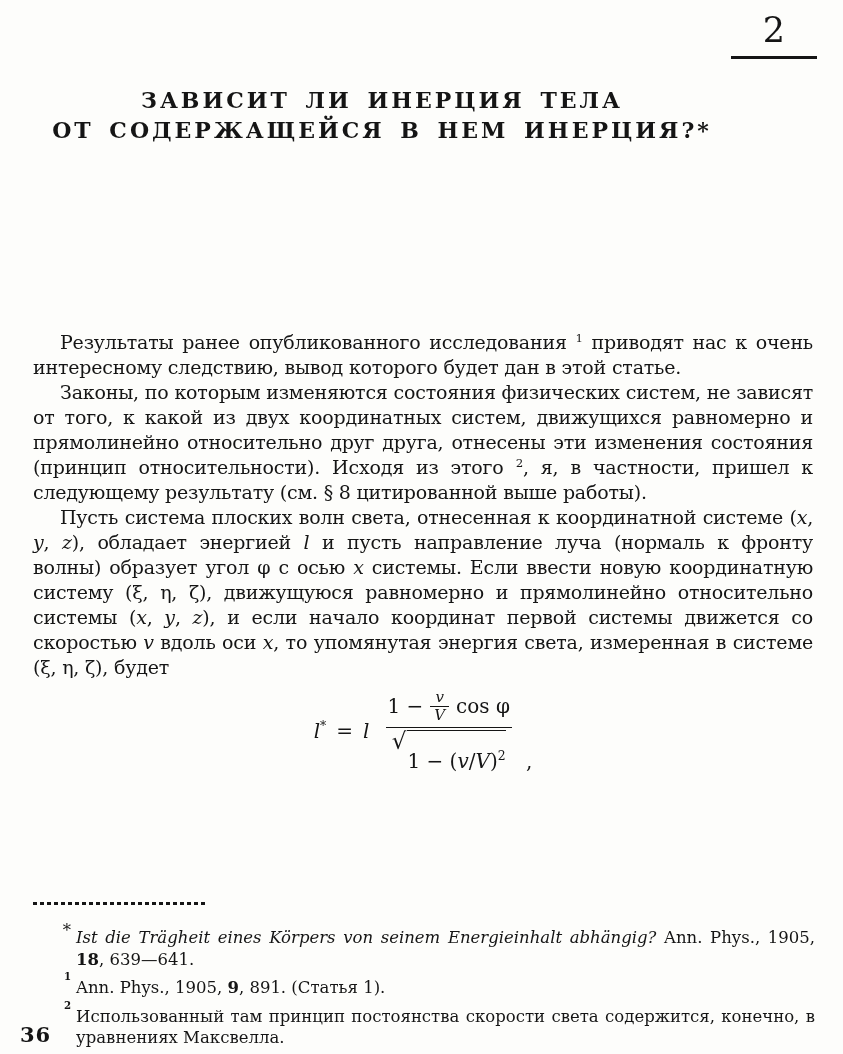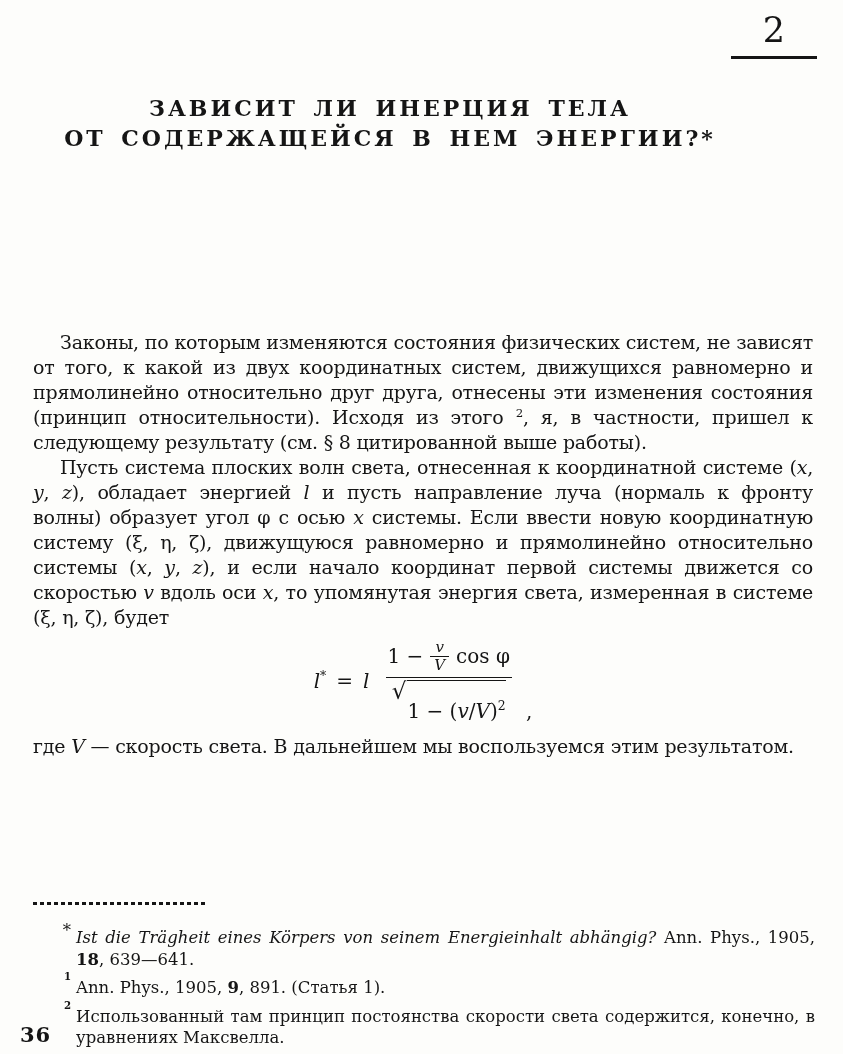--- a/index.html
+++ b/index.html
@@ -14,21 +14,21 @@
   .page { position: absolute; inset: 0; }
 
   
   .chapter { position: absolute; top: 8px; right: 26px; width: 86px; text-align: center; }
   .chapter-num { font-size: 35px; line-height: 44px; }
   .chapter-rule { margin-top: 4px; height: 3px; background: #151515; }
 
   
   .title {
     position: absolute; top: 81px; left: 33px; width: 690px;
-    margin: 12px; text-align: center;
+    margin: 4px; text-align: center;
     font-size: 22px; line-height: 30px; font-weight: bold;
     letter-spacing: 3px; word-spacing: 5px;
   }
   .title-line { display: block; }
 
   
   .content {
     position: absolute; top: 330px; left: 33px; width: 780px;
     font-size: 19px; line-height: 25px;
     text-align: justify; letter-spacing: -0.2px;
@@ -85,24 +85,25 @@
 
 <div class="page">
 
   <div class="chapter">
     <div class="chapter-num">2</div>
     <div class="chapter-rule"></div>
   </div>
 
   <h1 class="title">
     <span class="title-line">ЗАВИСИТ ЛИ ИНЕРЦИЯ ТЕЛА</span>
-    <span class="title-line">ОТ СОДЕРЖАЩЕЙСЯ В НЕМ ЭНЕРГИИ?*</span>
+    <span class="title-line">ОТ СОДЕРЖАЩЕЙСЯ В НЕМ ИНЕРЦИЯ?*</span>
   </h1>
 
   <div class="content">
+    <p class="para"><span>Результаты ранее опубликованного исследования </span><sup>1</sup><span> приводят нас к очень интересному следствию, вывод которого будет дан в этой статье.</span></p>
     <p class="para"><span>Законы, по которым изменяются состояния физических систем, не зависят от того, к какой из двух координатных систем, движущихся равномерно и прямолинейно относительно друг друга, отнесены эти изменения состояния (принцип относительности). Исходя из этого </span><sup>2</sup><span>, я, в частности, пришел к следующему результату (см. § 8 цитированной выше работы).</span></p>
     <p class="para"><span>Пусть система плоских волн света, отнесенная к координатной системе (</span><span class="it">x</span><span>, </span><span class="it">y</span><span>, </span><span class="it">z</span><span>), обладает энергией </span><span class="it">l</span><span> и пусть направление луча (нормаль к фронту волны) образует угол φ с осью </span><span class="it">x</span><span> системы. Если ввести новую координатную систему (ξ, η, ζ), движущуюся равномерно и прямолинейно относительно системы (</span><span class="it">x</span><span>, </span><span class="it">y</span><span>, </span><span class="it">z</span><span>), и если начало координат первой системы движется со скоростью </span><span class="it">v</span><span> вдоль оси </span><span class="it">x</span><span>, то упомянутая энергия света, измеренная в системе (ξ, η, ζ), будет</span></p>
 
     <div class="formula">
       <span class="eq-row">
         <span class="eq-lhs"><i>l</i><sup>*</sup></span>
         <span class="eq-sign">=</span>
         <span class="eq-coeff">l</span>
         <span class="bigfrac">
           <span class="bf-num">
@@ -117,21 +118,20 @@
           </span>
           <span class="bf-den">
             <span class="radical">√</span>
             <span class="rooted"><span>1 − (</span><span class="it">v</span><span>/</span><span class="it">V</span><span>)</span><sup>2</sup></span>
           </span>
         </span>
         <span class="eq-comma">,</span>
       </span>
     </div>
 
-    <p class="para no-indent"><span>где </span><span class="it">V</span><span> — скорость света. В дальнейшем мы воспользуемся этим результатом.</span></p>
   </div>
 
   <div class="footnote-sep"></div>
 
   <div class="footnotes">
     <div class="footnote">
       <span class="fn-marker">*</span>
       <span class="fn-text"><span class="it">Ist die Trägheit eines Körpers von seinem Energieinhalt abhängig?</span><span> Ann. Phys., 1905, </span><span class="bd">18</span><span>, 639—641.</span></span>
     </div>
     <div class="footnote">

